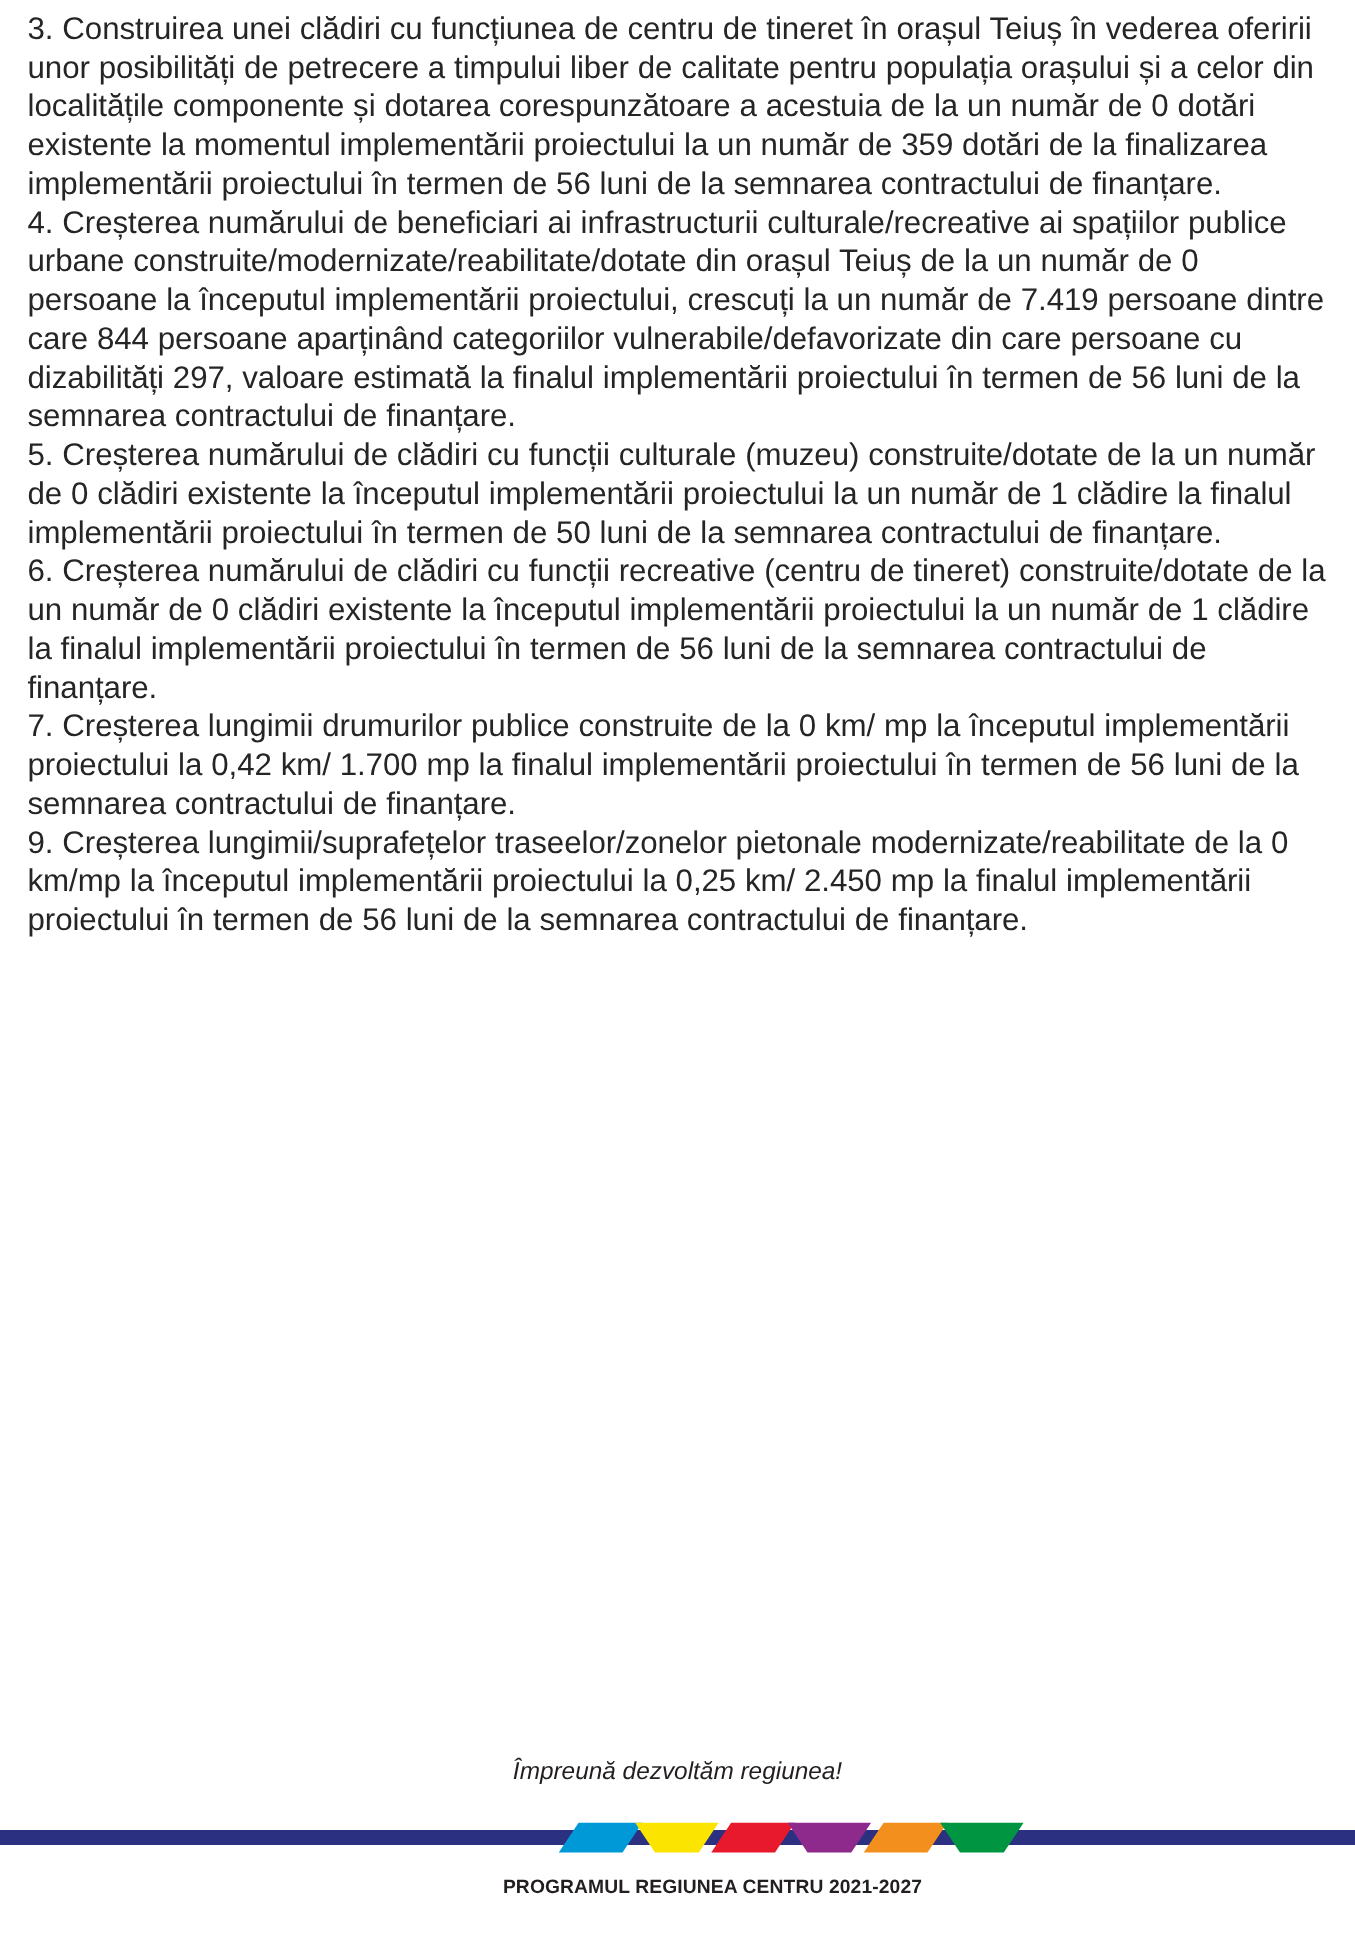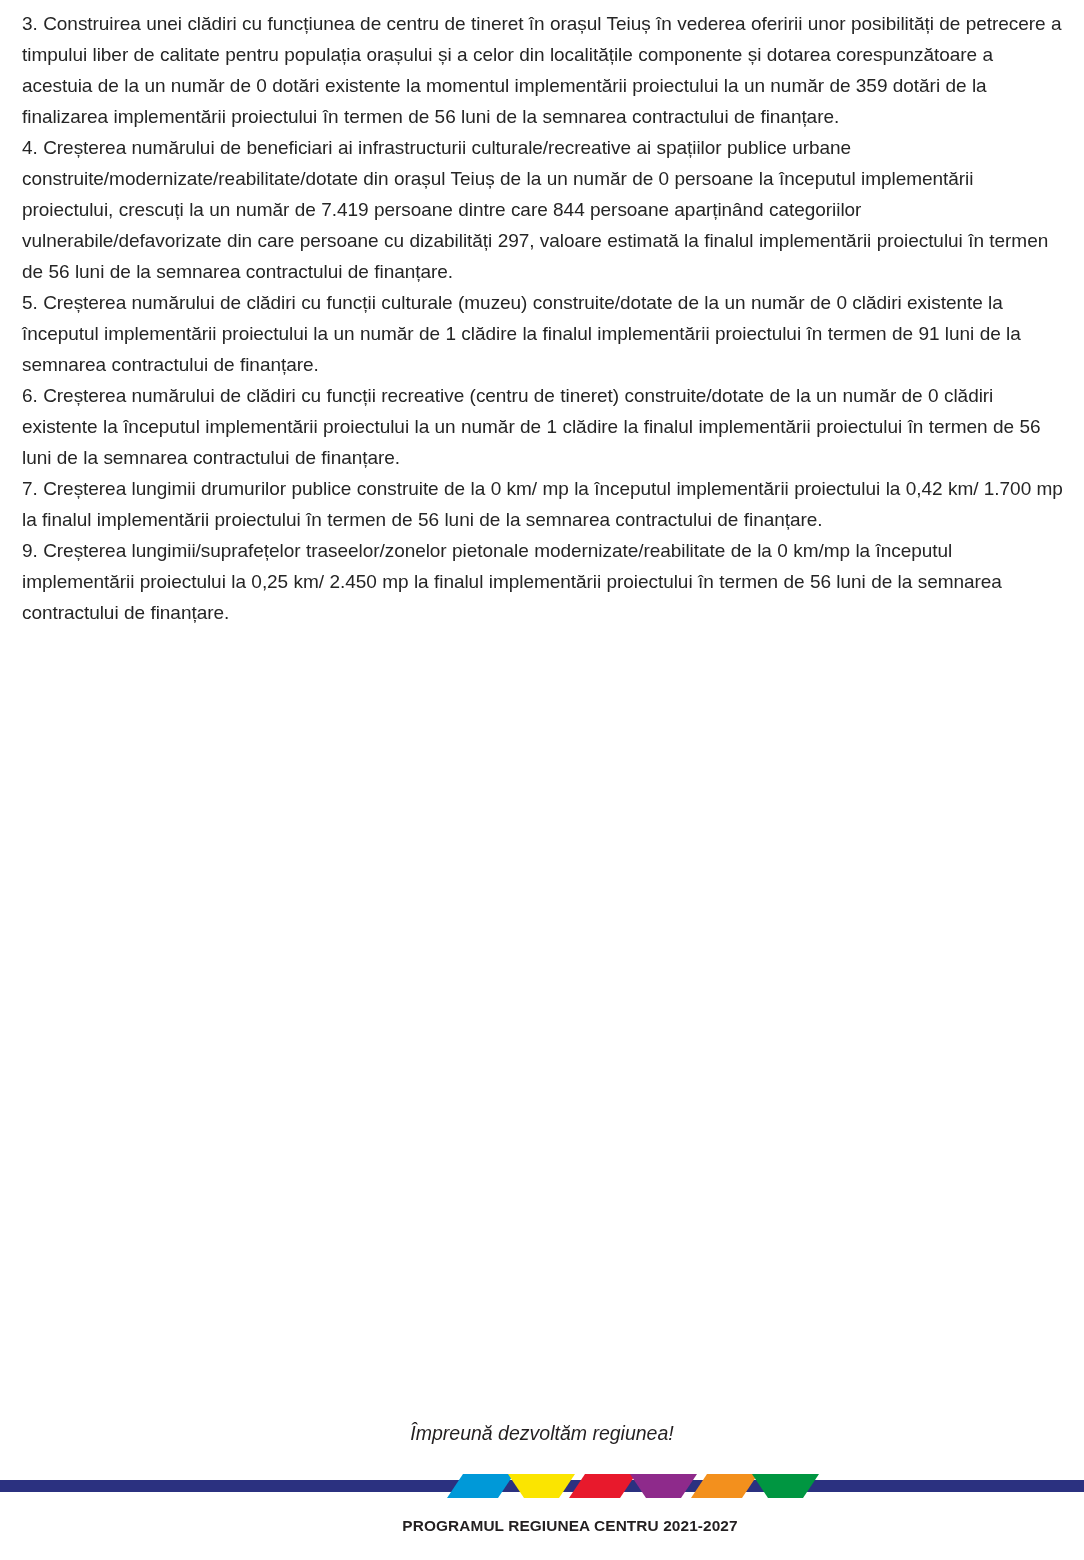--- a/index.html
+++ b/index.html
@@ -30,31 +30,31 @@
     width: 1042px;
     font-size: 19.2px;
     line-height: 31px;
     text-align: left;
     color: #252525;
   }
 
   .body-text p {
     margin: 0;
     padding: 0;
-    font-size: 19px;
+    font-size: 25px;
     line-height: 31px;
     letter-spacing: -0.05px;
     word-spacing: 0.2px;
   }
 
   
   .footer {
     position: absolute;
     left: 0;
-    bottom: 0;
+    bottom: 16px;
     width: 926px;
     height: 160px;
   }
 
   .tagline {
     position: absolute;
     left: 0;
     top: 20px;
     width: 1084px;
     text-align: center;
@@ -92,21 +92,21 @@
   }
 </style>
 </head>
 <body>
 
 <div class="page">
 
   <div class="body-text">
     <p>3. Construirea unei clădiri cu funcțiunea de centru de tineret în orașul Teiuș în vederea oferirii unor posibilități de petrecere a timpului liber de calitate pentru populația orașului și a celor din localitățile componente și dotarea corespunzătoare a acestuia de la un număr de 0 dotări existente la momentul implementării proiectului la un număr de 359 dotări de la finalizarea implementării proiectului în termen de 56 luni de la semnarea contractului de finanțare.</p>
     <p>4. Creșterea numărului de beneficiari ai infrastructurii culturale/recreative ai spațiilor publice urbane construite/modernizate/reabilitate/dotate din orașul Teiuș de la un număr de 0 persoane la începutul implementării proiectului, crescuți la un număr de 7.419 persoane dintre care 844 persoane aparținând categoriilor vulnerabile/defavorizate din care persoane cu dizabilități 297, valoare estimată la finalul implementării proiectului în termen de 56 luni de la semnarea contractului de finanțare.</p>
-    <p>5. Creșterea numărului de clădiri cu funcții culturale (muzeu) construite/dotate de la un număr de 0 clădiri existente la începutul implementării proiectului la un număr de 1 clădire la finalul implementării proiectului în termen de 91 luni de la semnarea contractului de finanțare.</p>
+    <p>5. Creșterea numărului de clădiri cu funcții culturale (muzeu) construite/dotate de la un număr de 0 clădiri existente la începutul implementării proiectului la un număr de 1 clădire la finalul implementării proiectului în termen de 50 luni de la semnarea contractului de finanțare.</p>
     <p>6. Creșterea numărului de clădiri cu funcții recreative (centru de tineret) construite/dotate de la un număr de 0 clădiri existente la începutul implementării proiectului la un număr de 1 clădire la finalul implementării proiectului în termen de 56 luni de la semnarea contractului de finanțare.</p>
     <p>7. Creșterea lungimii drumurilor publice construite de la 0 km/ mp la începutul implementării proiectului la 0,42 km/ 1.700 mp la finalul implementării proiectului în termen de 56 luni de la semnarea contractului de finanțare.</p>
     <p>9. Creșterea lungimii/suprafețelor traseelor/zonelor pietonale modernizate/reabilitate de la 0 km/mp la începutul implementării proiectului la 0,25 km/ 2.450 mp la finalul implementării proiectului în termen de 56 luni de la semnarea contractului de finanțare.</p>
   </div>
 
   <div class="footer">
 
     <div class="tagline">Împreună dezvoltăm regiunea!</div>
 
     <div class="ribbon">

